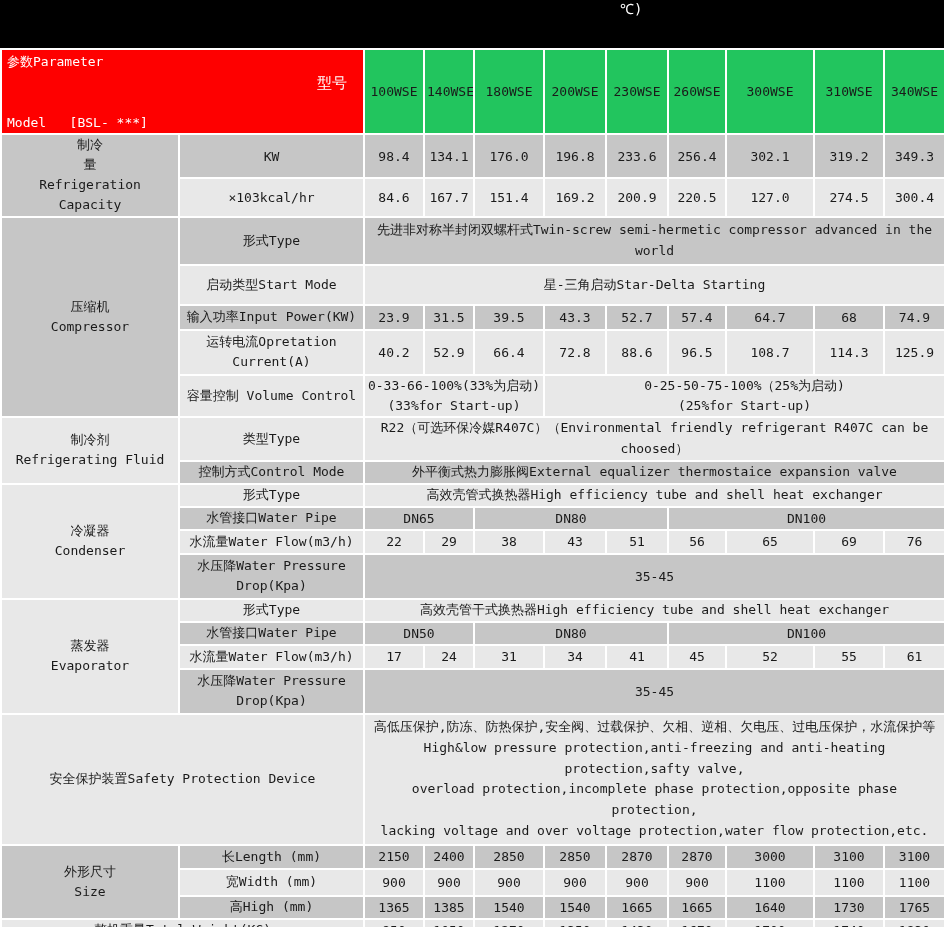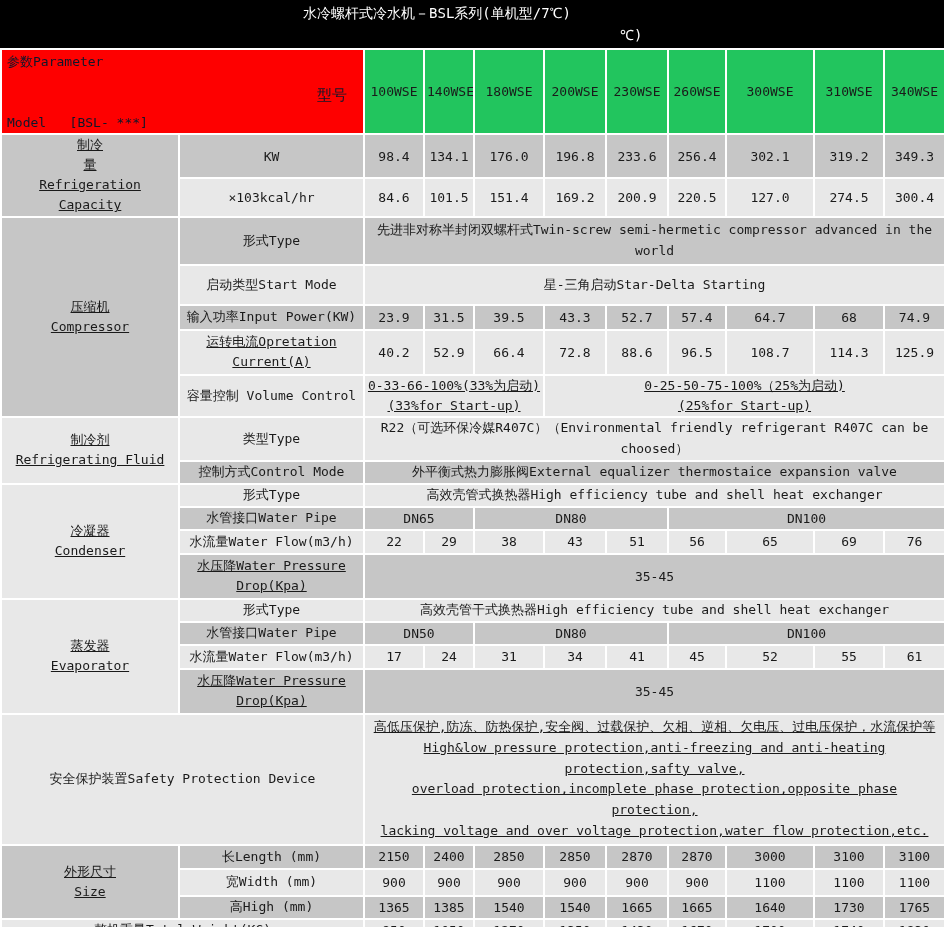--- a/index.html
+++ b/index.html
@@ -13,37 +13,36 @@
   table.spec { border-collapse:collapse; table-layout:fixed; width:944px; font-size:13px; color:#1a1a1a; }
   table.spec td { border:2px solid #ffffff; text-align:center; vertical-align:middle; padding:0 2px; overflow:hidden; font-family:"DejaVu Sans Mono", monospace; }
 
   tr.dark  > td { background:#c6c6c6; }
   tr.light > td { background:#e8e8e8; }
 
   td.grp-dark  { background:#c6c6c6; }
   td.grp-light { background:#e2e2e2; }
   td.dk        { background:#c6c6c6; }
 
-  .ml { white-space:pre-line; line-height:1.55;text-decoration:underline; }
+  .ml { white-space:pre-line; line-height:1.55; }
   .val, .sans, .mh { font-family:"Liberation Sans", sans-serif; }
 
   td.mh { background:#22c55e; border-bottom:3px solid #262626; font-size:13px; white-space:nowrap; }
 
-  td.corner { background:#fe0000; color:#0f172a; position:relative; text-align:left; border-bottom:3px solid #a40000; }
+  td.corner { background:#fe0000; color:#ffffff; position:relative; text-align:left; border-bottom:3px solid #a40000; }
   .corner-param { position:absolute; top:3px;  left:5px;  font-size:13px; white-space:pre; }
-  .corner-model-cn { position:absolute; top:36px; right:16px; font-size:15px; }
+  .corner-model-cn { position:absolute; top:24px; right:16px; font-size:15px; }
   .corner-model-en { position:absolute; bottom:3px; left:5px; font-size:13px; white-space:pre; }
 
   td.spanText { line-height:1.6; }
 </style>
 </head>
 <body>
 
 <div class="titlebar">
-  <div class="title-line1">水冷螺杆式冷水机－BSL系列(单机型/7℃)</div>
   <div class="title-line2">℃)</div>
 </div>
 
 <table class="spec">
   <colgroup>
     <col style="width:178px">
       <col style="width:185px">
     <col style="width:60px">
       <col style="width:50px">
       <col style="width:70px">
@@ -84,21 +83,21 @@
         <td class="val">196.8</td>
         <td class="val">233.6</td>
         <td class="val">256.4</td>
         <td class="val">302.1</td>
         <td class="val">319.2</td>
         <td class="val">349.3</td>
       </tr>
   <tr class="light" style="height:30px">
     <td class="sans">×103kcal/hr</td>
   <td class="val">84.6</td>
-        <td class="val">101.5</td>
+        <td class="val">167.7</td>
         <td class="val">151.4</td>
         <td class="val">169.2</td>
         <td class="val">200.9</td>
         <td class="val">220.5</td>
         <td class="val">127.0</td>
         <td class="val">274.5</td>
         <td class="val">300.4</td>
       </tr>
 
   <tr class="dark" style="height:48px">

